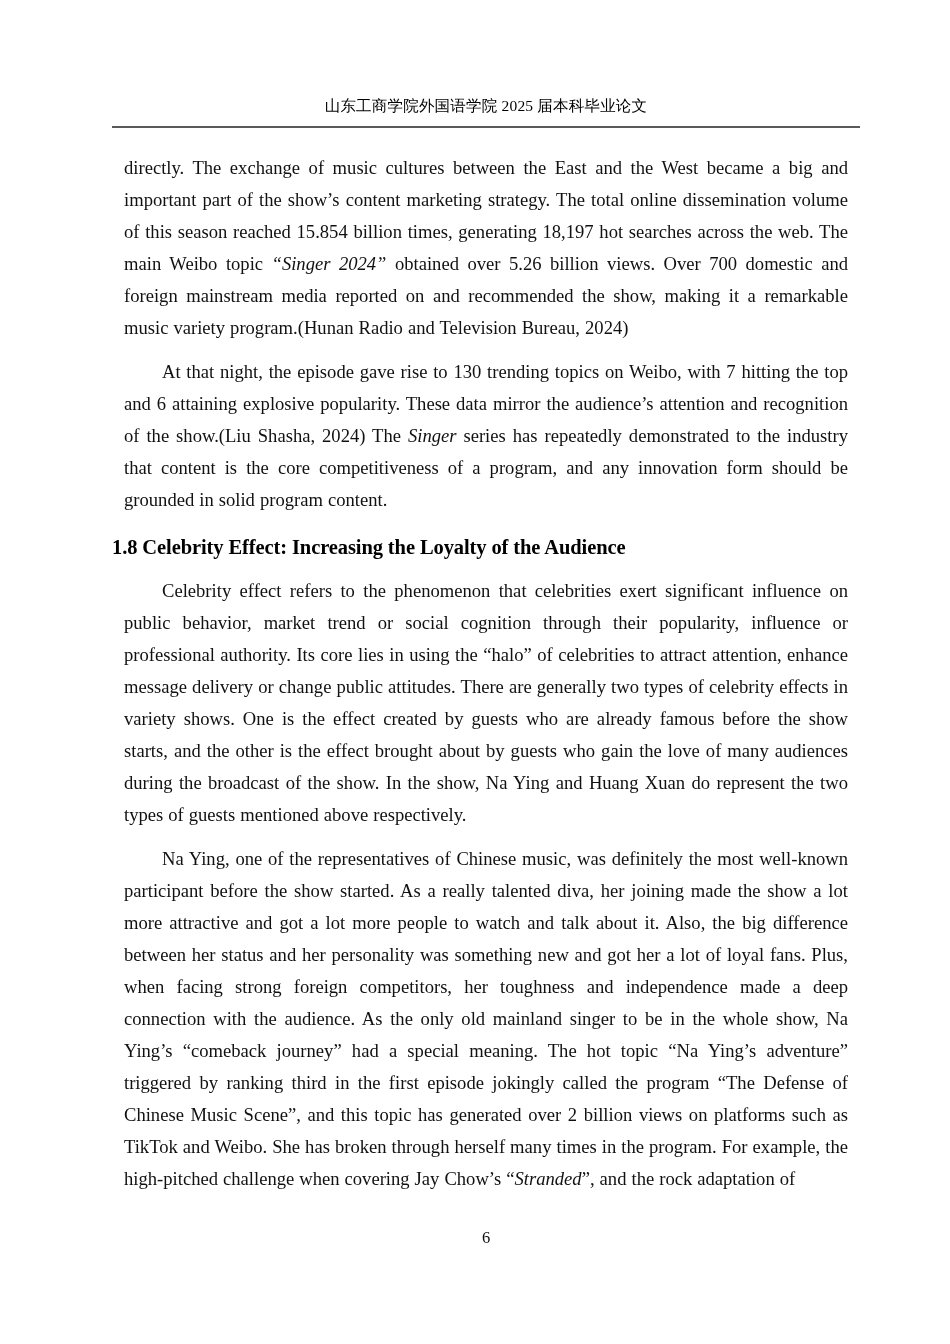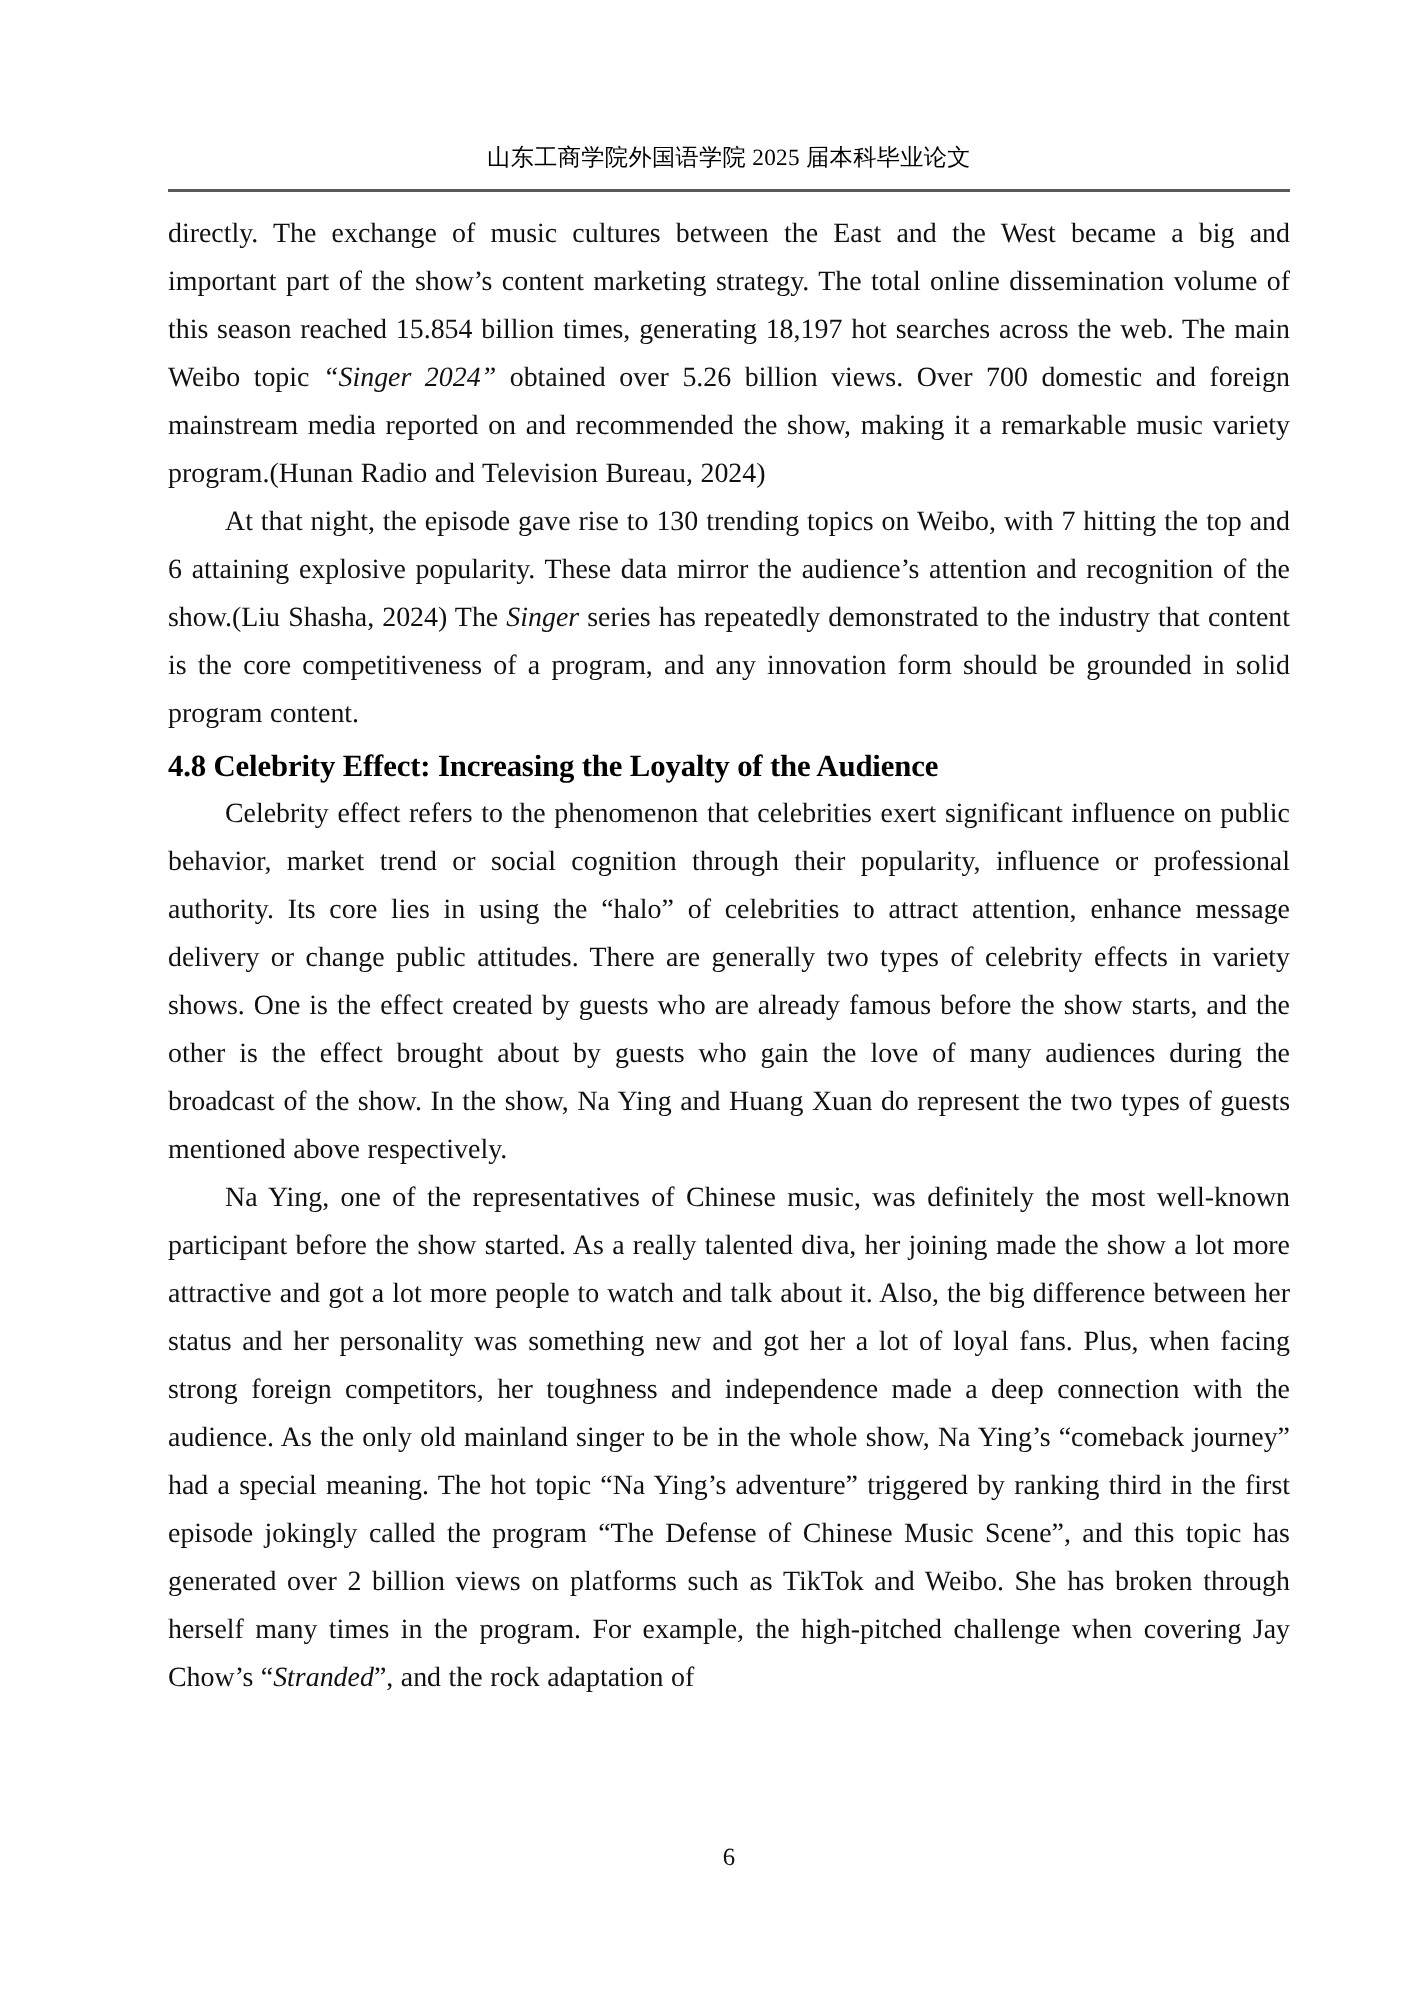--- a/index.html
+++ b/index.html
@@ -54,21 +54,21 @@
 
   
   .content {
     position: absolute;
     top: 140px;
     left: 112px;
     width: 748px;
   }
 
   p.para {
-    margin: 0;
+    margin: 12px;
     font-size: 18.6px;
     line-height: 32px;
     text-align: justify;
     text-justify: inter-word;
     text-align-last: left;
     color: #111111;
     font-family: "Liberation Serif", "DejaVu Serif", serif;
     word-spacing: 0.02em;
   }
 
@@ -116,21 +116,21 @@
 
   <div class="header-rule"></div>
 
   <div class="content">
 
     <p class="para"><span>directly. The exchange of music cultures between the East and the West became a big and important part of the show’s content marketing strategy. The total online dissemination volume of this season reached 15.854 billion times, generating 18,197 hot searches across the web. The main Weibo topic </span><span class="ital">“Singer 2024”</span><span> obtained over 5.26 billion views. Over 700 domestic and foreign mainstream media reported on and recommended the show, making it a remarkable music variety program.(Hunan Radio and Television Bureau, 2024)</span></p>
 
 
     <p class="para indent"><span>At that night, the episode gave rise to 130 trending topics on Weibo, with 7 hitting the top and 6 attaining explosive popularity. These data mirror the audience’s attention and recognition of the show.(Liu Shasha, 2024) The </span><span class="ital">Singer</span><span> series has repeatedly demonstrated to the industry that content is the core competitiveness of a program, and any innovation form should be grounded in solid program content.</span></p>
 
-    <h2 class="section-heading">4.8 Celebrity Effect: Increasing the Loyalty of the Audience</h2>
+    <h2 class="section-heading">1.8 Celebrity Effect: Increasing the Loyalty of the Audience</h2>
 
     <p class="para indent"><span>Celebrity effect refers to the phenomenon that celebrities exert significant influence on public behavior, market trend or social cognition through their popularity, influence or professional authority. Its core lies in using the “halo” of celebrities to attract attention, enhance message delivery or change public attitudes. There are generally two types of celebrity effects in variety shows. One is the effect created by guests who are already famous before the show starts, and the other is the effect brought about by guests who gain the love of many audiences during the broadcast of the show. In the show, Na Ying and Huang Xuan do represent the two types of guests mentioned above respectively.</span></p>
 
     <p class="para indent"><span>Na Ying, one of the representatives of Chinese music, was definitely the most well-known participant before the show started. As a really talented diva, her joining made the show a lot more attractive and got a lot more people to watch and talk about it. Also, the big difference between her status and her personality was something new and got her a lot of loyal fans. Plus, when facing strong foreign competitors, her toughness and independence made a deep connection with the audience. As the only old mainland singer to be in the whole show, Na Ying’s “comeback journey” had a special meaning. The hot topic “Na Ying’s adventure” triggered by ranking third in the first episode jokingly called the program “The Defense of Chinese Music Scene”, and this topic has generated over 2 billion views on platforms such as TikTok and Weibo. She has broken through herself many times in the program. For example, the high-pitched challenge when covering Jay Chow’s “</span><span class="ital">Stranded</span><span>”, and the rock adaptation of</span></p>
 
   </div>
 
   <div class="page-number">6</div>
 
 </div>

